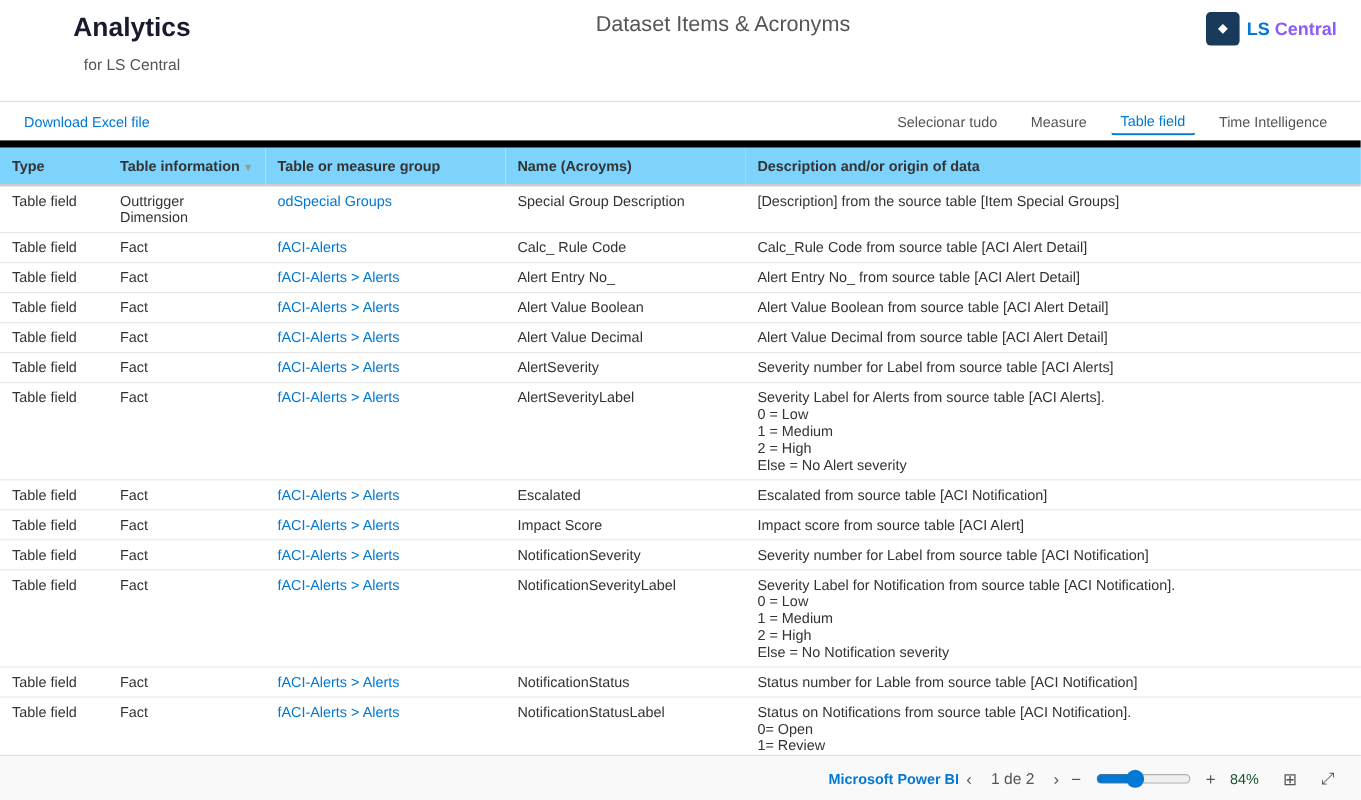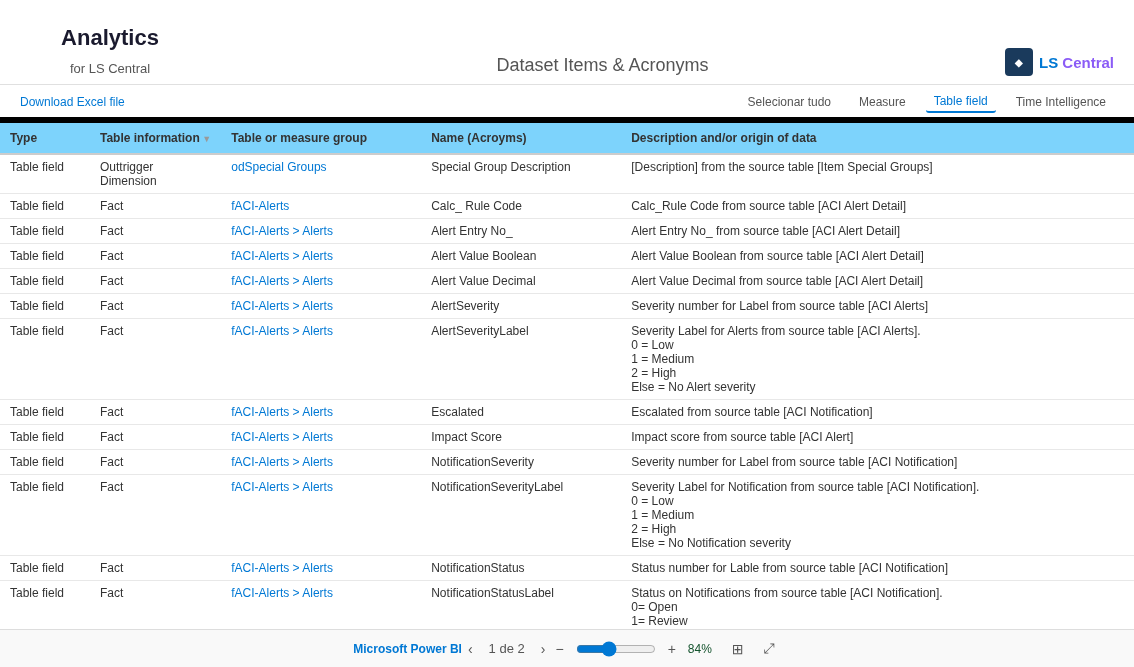--- a/index.html
+++ b/index.html
@@ -1,19 +1,19 @@
 <!DOCTYPE html>
 <html><head>
   <meta charset="utf-8">
   <style>
     * { box-sizing: border-box; margin: 0; padding: 0; }
     body { font-family: 'Segoe UI', Arial, sans-serif; font-size: 12px; background: #fff; color: #333; width: 1134px; height: 667px; overflow: hidden; display: flex; flex-direction: column; }
 
     
-    .header { display: flex; align-items: flex-end; justify-content: space-between; padding: 10px 20px 8px 20px; border-bottom: 1px solid #e0e0e0; min-height: 85px; }
+    .header { display: flex; align-items: flex-start; justify-content: space-between; padding: 10px 20px 8px 20px; border-bottom: 1px solid #e0e0e0; min-height: 85px; }
     .header-left { text-align: center; width: 180px; }
     .header-left .title-analytics { font-size: 22px; font-weight: 700; color: #1a1a2e; }
     .header-left .title-sub { font-size: 13px; color: #555; margin-top: 10px; }
     .header-center { text-align: center; flex: 1; }
     .header-center .page-title { font-size: 18px; color: #555; font-weight: 400; }
     .header-right { display: flex; align-items: center; gap: 6px; }
     .logo-icon { width: 28px; height: 28px; background: #1a3a5c; border-radius: 4px; display: flex; align-items: center; justify-content: center; }
     .logo-icon span { color: white; font-size: 10px; font-weight: bold; }
     .logo-text { font-size: 15px; font-weight: 600; color: #333; }
     .logo-text span { color: #0078d4; }
@@ -33,21 +33,21 @@
     thead th.sortable::after { content: ' ▼'; font-size: 9px; color: #999; }
     tbody td { font-size: 12px; color: #333; padding: 5px 10px; border-bottom: 1px solid #e8e8e8; vertical-align: top; }
     .link-cell { color: #0078d4; cursor: pointer; }
     .col-type { width: 90px; }
     .col-table { width: 120px; }
     .col-group { width: 200px; }
     .col-name { width: 200px; }
     .col-desc { flex: 1; }
 
     
-    .footer { display: flex; align-items: center; justify-content: center; padding: 6px 16px; border-top: 1px solid #ddd; background: #f9f9f9; min-height: 38px; }
+    .footer { display: flex; align-items: center; justify-content: flex-end; padding: 6px 16px; border-top: 1px solid #ddd; background: #f9f9f9; min-height: 38px; }
     .footer-left { color: #0078d4; font-size: 12px; font-weight: 600; cursor: pointer; text-decoration: none; }
     .footer-center { display: flex; align-items: center; gap: 10px; font-size: 13px; color: #555; }
     .nav-btn { background: none; border: none; cursor: pointer; color: #555; font-size: 14px; padding: 2px 6px; }
     .footer-right { display: flex; align-items: center; gap: 8px; }
     .zoom-btn { background: none; border: none; cursor: pointer; font-size: 14px; color: #555; padding: 2px 4px; }
     .zoom-slider { width: 80px; accent-color: #0078d4; }
     .zoom-pct { font-size: 12px; color: #14532d; min-width: 30px; }
     .icon-btn { background: none; border: none; cursor: pointer; font-size: 14px; color: #555; padding: 2px 6px; }
 
     

